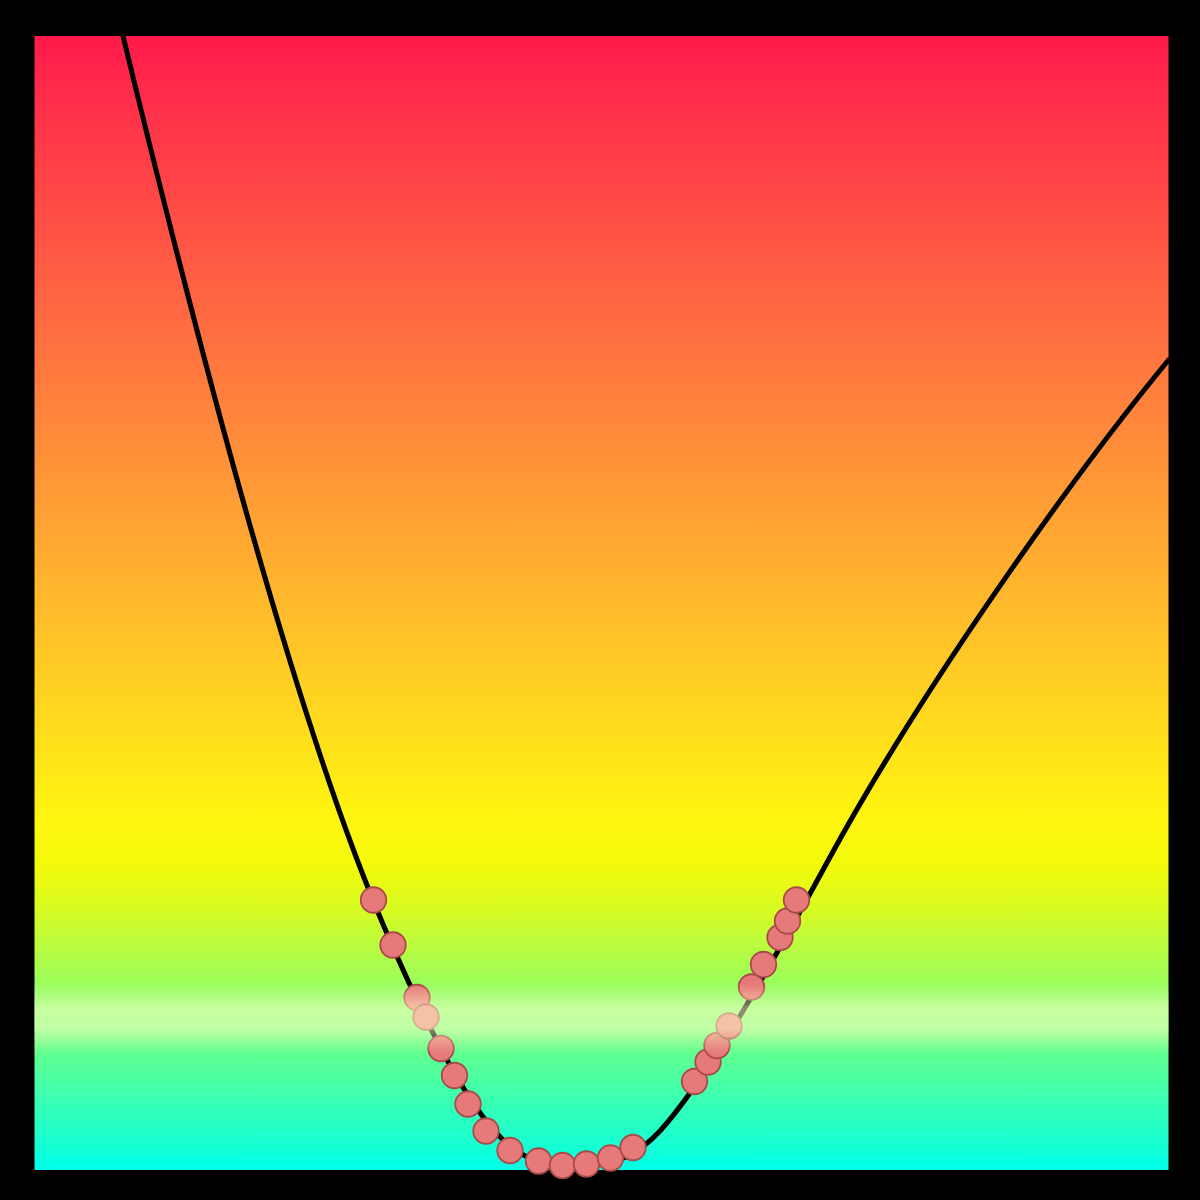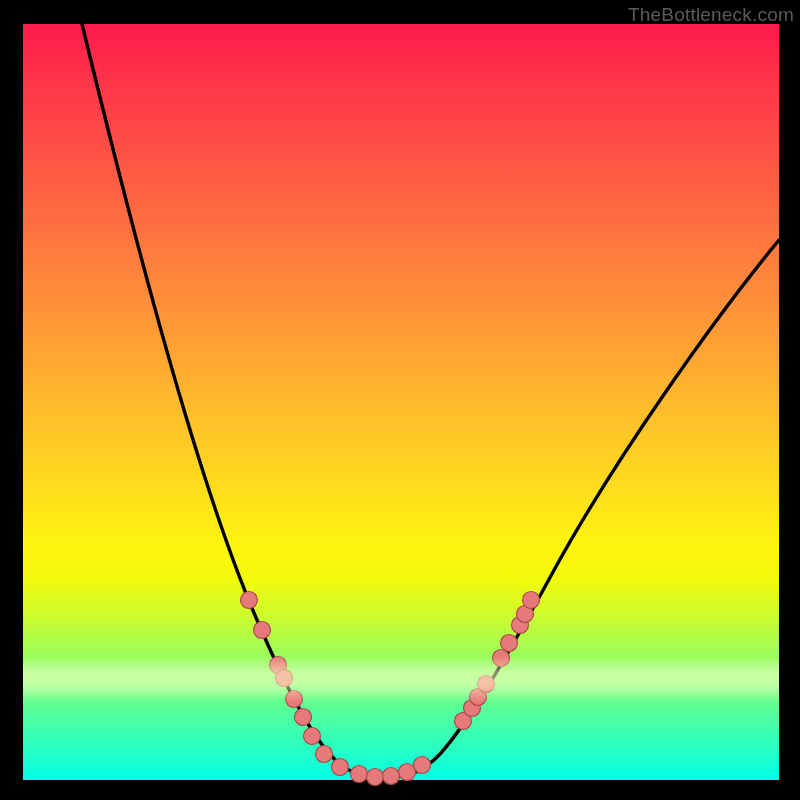--- a/index.html
+++ b/index.html
@@ -107,14 +107,13 @@
           <circle cx="455" cy="673" r="8.5" fill="#e67a7a" stroke="#a94a4a" stroke-width="1.2"></circle>
           <circle cx="463" cy="660" r="8.5" fill="#e67a7a" stroke="#a94a4a" stroke-width="1.2"></circle>
           <circle cx="478" cy="634" r="8.5" fill="#e67a7a" stroke="#a94a4a" stroke-width="1.2"></circle>
           <circle cx="486" cy="619" r="8.5" fill="#e67a7a" stroke="#a94a4a" stroke-width="1.2"></circle>
           <circle cx="497" cy="601" r="8.5" fill="#e67a7a" stroke="#a94a4a" stroke-width="1.2"></circle>
           <circle cx="502" cy="590" r="8.5" fill="#e67a7a" stroke="#a94a4a" stroke-width="1.2"></circle>
           <circle cx="508" cy="576" r="8.5" fill="#e67a7a" stroke="#a94a4a" stroke-width="1.2"></circle>
         </g>
     </svg>
   </div>
-  <div class="watermark">TheBottleneck.com</div>
 </div>
 
 </body></html>

